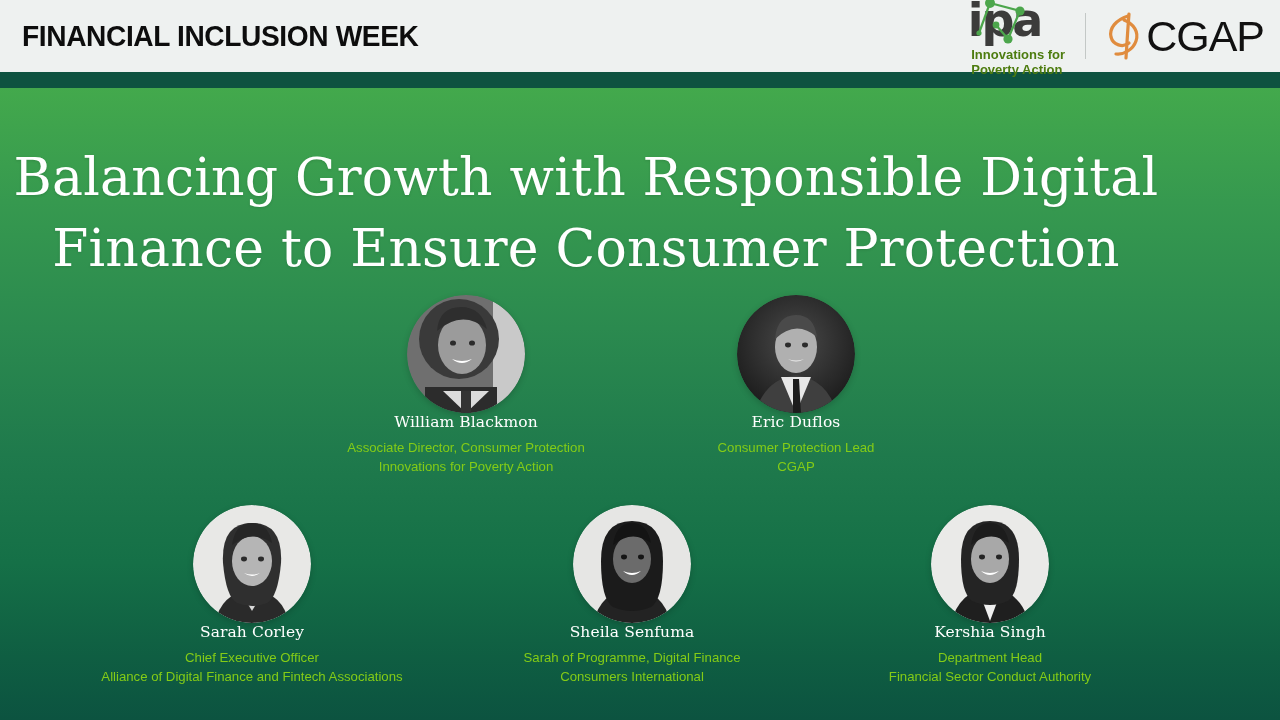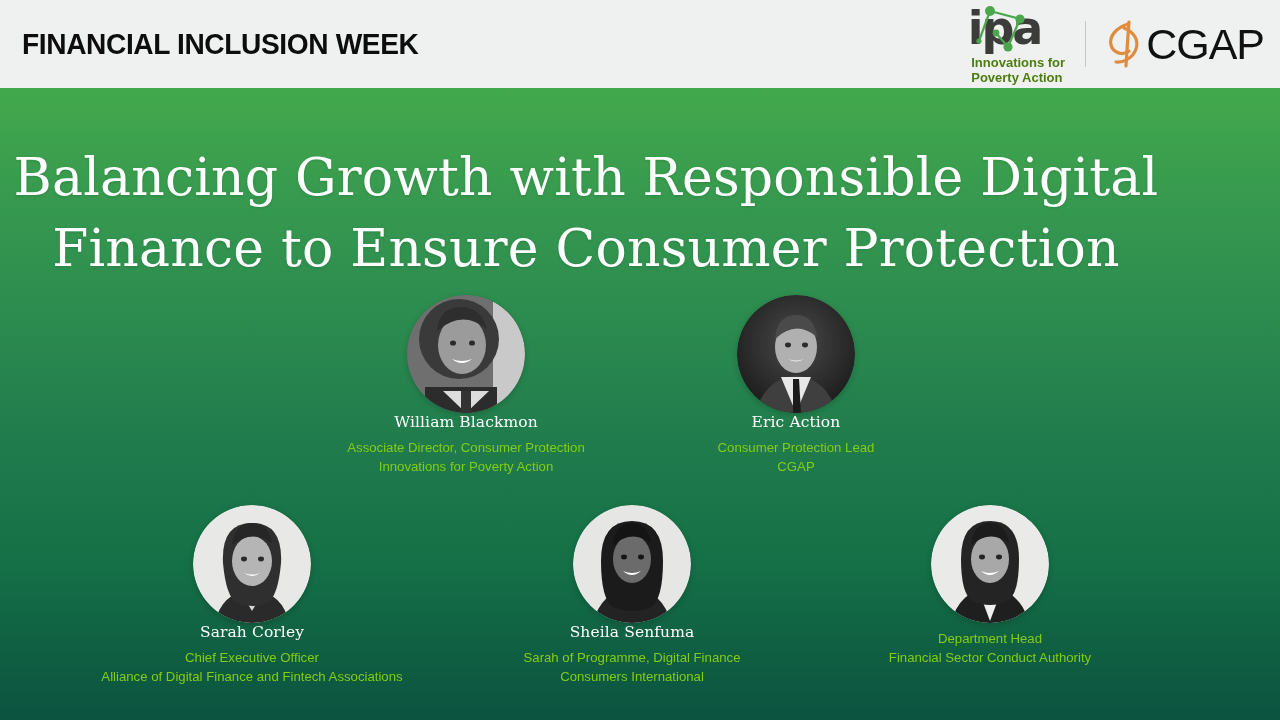--- a/index.html
+++ b/index.html
@@ -10,21 +10,21 @@
   }
   .slide {
     position: relative;
     width: 1280px; height: 720px;
     font-family: "Liberation Sans", sans-serif;
   }
 
   
   .header {
     position: absolute; top: 0; left: 0;
-    width: 1280px; height: 88px;
+    width: 1280px; height: 72px;
     background: #eef1f0;
     display: flex; align-items: center;
     box-sizing: border-box;
     padding: 0 16px 0 22px;
   }
   .brand-title {
     font-family: "Liberation Sans", sans-serif;
     font-weight: bold;
     font-size: 29px;
     letter-spacing: -0.4px;
@@ -245,21 +245,21 @@
           <path d="M44 82 L59 118 L74 82 Z" fill="#e8e8e8"></path>
           <path d="M56 84 L62 84 L64 118 L56 118 Z" fill="#1c1c1c"></path>
           <ellipse cx="59" cy="52" rx="21" ry="26" fill="#b0b0b0"></ellipse>
           <path d="M38 44 q21 -20 42 -2 q-3 -22 -21 -22 q-19 0 -21 24 Z" fill="#4a4a4a"></path>
           <ellipse cx="51" cy="50" rx="3" ry="2.4" fill="#2b2b2b"></ellipse>
           <ellipse cx="68" cy="50" rx="3" ry="2.4" fill="#2b2b2b"></ellipse>
           <path d="M51 64 q8 5 16 0 q-8 3 -16 0 Z" fill="#efefef"></path>
         </g>
       </svg>
     </div>
-    <div class="sp-name">Eric Action</div>
+    <div class="sp-name">Eric Duflos</div>
     <div class="sp-role">Consumer Protection Lead</div>
     <div class="sp-org">CGAP</div>
   </div>
 
   <div class="speaker row2" style="left:87px;">
     <div class="avatar">
       <svg width="118" height="118" viewBox="0 0 118 118">
         <defs>
             <clipPath id="c3">
               <circle cx="59" cy="59" r="59"></circle>
@@ -323,17 +323,18 @@
           <path d="M47 84 L59 116 L71 84 Z" fill="#f0f0f0"></path>
           <path d="M30 54 q0 -38 29 -38 q29 0 29 38 q0 34 -11 42 q-18 8 -36 0 q-11 -8 -11 -42 Z" fill="#242424"></path>
           <ellipse cx="59" cy="54" rx="19" ry="24" fill="#a8a8a8"></ellipse>
           <path d="M40 40 q19 -16 38 -2 q-4 -20 -19 -20 q-16 0 -19 22 Z" fill="#1c1c1c"></path>
           <ellipse cx="51" cy="52" rx="3" ry="2.4" fill="#242424"></ellipse>
           <ellipse cx="68" cy="52" rx="3" ry="2.4" fill="#242424"></ellipse>
           <path d="M50 66 q9 8 18 0 q-9 4 -18 0 Z" fill="#ffffff"></path>
         </g>
       </svg>
     </div>
+    <div class="sp-name">Kershia Singh</div>
     <div class="sp-role">Department Head</div>
     <div class="sp-org">Financial Sector Conduct Authority</div>
   </div>
 
 </div>
 
 </body></html>

